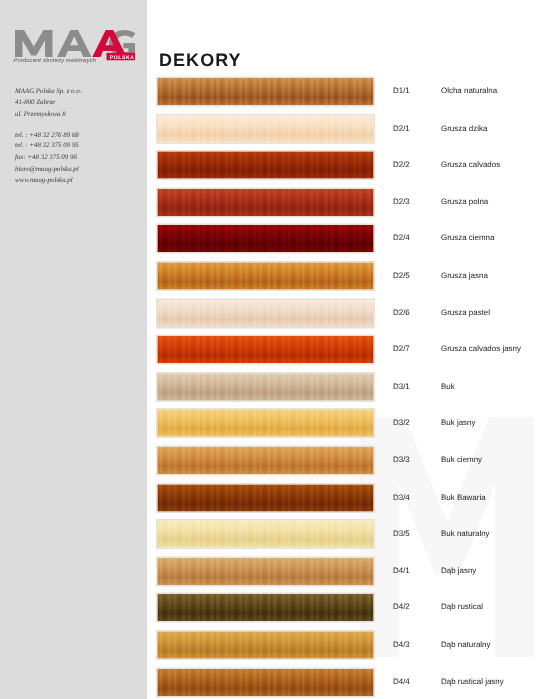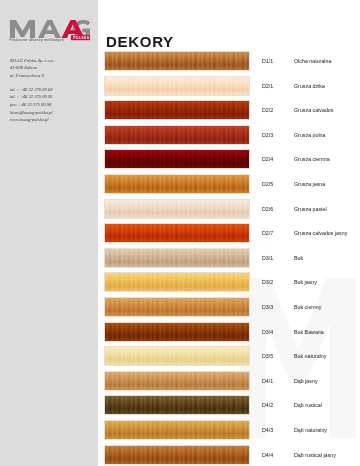--- a/index.html
+++ b/index.html
@@ -51,21 +51,21 @@
     background:#ffffff;
   }
   #watermark{
     position:absolute;right:-10px;bottom:18px;
     width:150px;height:210px;
     opacity:.5;
     pointer-events:none;
   }
   #title{
     position:absolute;left:8px;top:33px;
-    font-size:15px;font-weight:bold;letter-spacing:.7px;
+    font-size:12px;font-weight:bold;letter-spacing:.7px;
     color:#1a1a1a;
   }
   #swatch-list{
     position:absolute;left:6px;top:51px;right:0;
   }
   .row{
     position:relative;
     height:24.6px;
     display:flex;
     align-items:flex-start;

